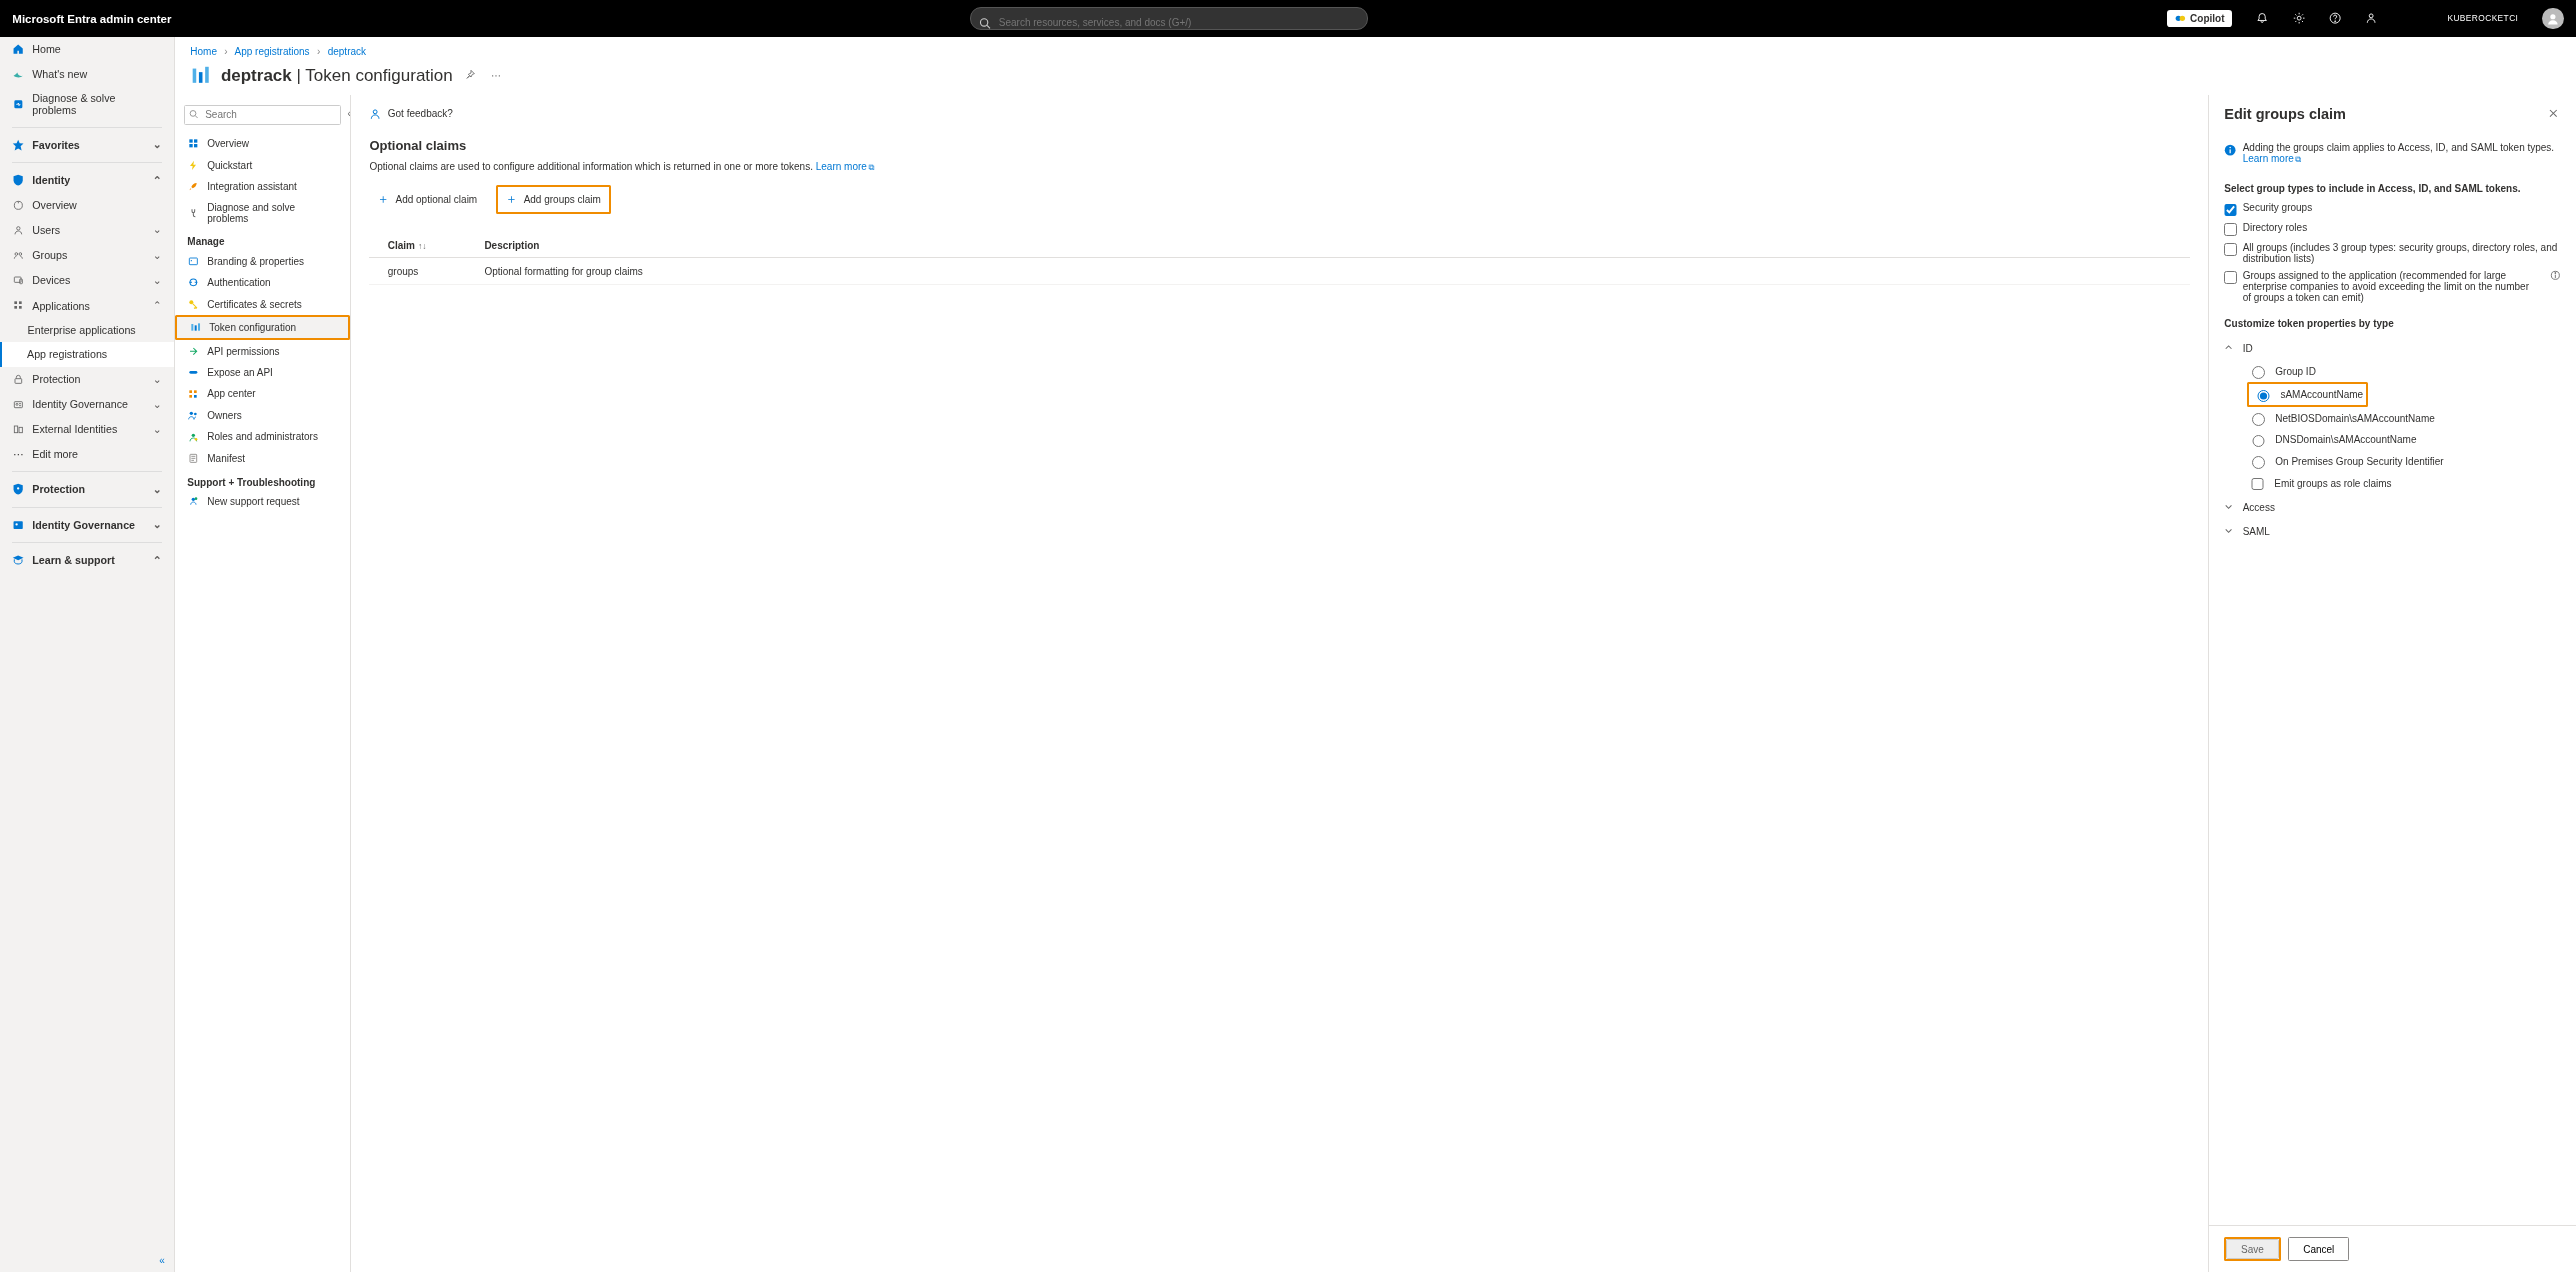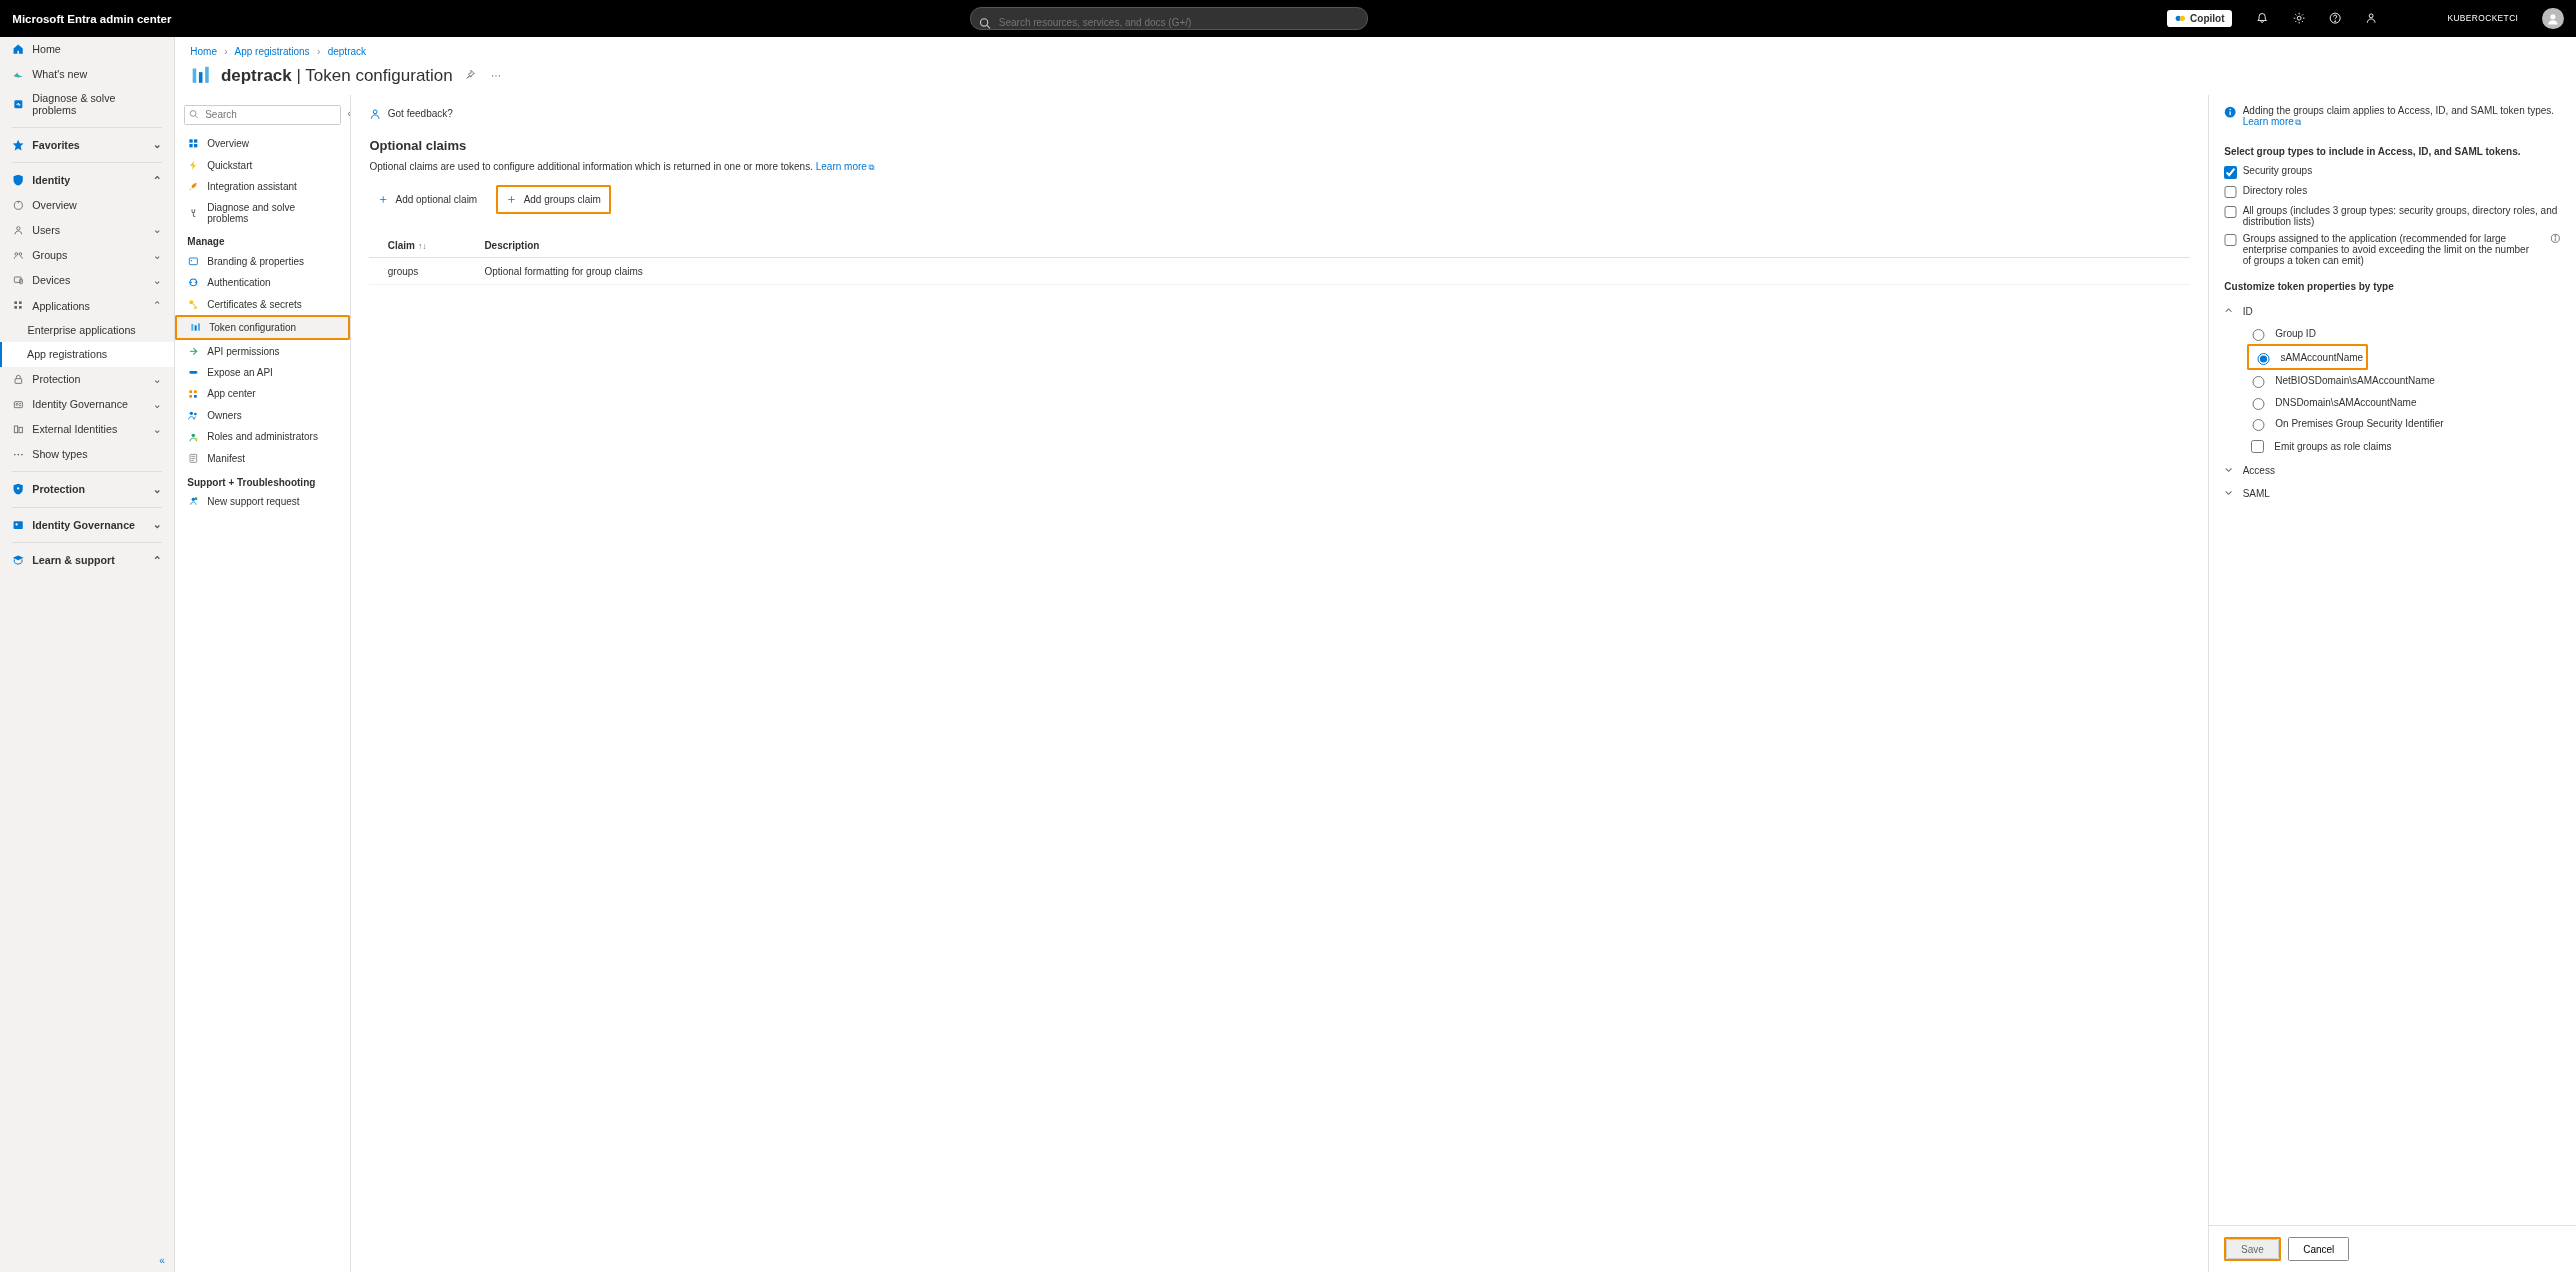--- a/index.html
+++ b/index.html
@@ -272,21 +272,21 @@
             <svg width="10.7" height="10.7" viewBox="0 0 16 16" fill="none" stroke="#666" stroke-width="1.3">
               <rect x="2" y="3" width="5" height="10"></rect>
               <rect x="9" y="5" width="5" height="8"></rect>
             </svg>
           </span>
         <span>External Identities</span>
         <span class="chev">⌄</span>
       </div>
       <div class="nav-item nav-sub">
         <span class="nav-icon" style="margin-left:-15.3px">⋯</span>
-        <span>Show types</span>
+        <span>Edit more</span>
       </div>
       <hr>
       <div class="nav-item nav-section">
         <span class="nav-icon">
             <svg width="12.3" height="12.3" viewBox="0 0 16 16" fill="#0078d4">
               <path d="M8 1l6 2v5c0 4-3 6-6 7-3-1-6-3-6-7V3z"></path>
               <circle cx="8" cy="7" r="1.5" fill="#fff"></circle>
             </svg>
           </span>
         <span>Protection</span>
@@ -527,20 +527,27 @@
               <div class="col-desc"><span>Description</span></div>
             </div>
             <div class="tr">
               <div class="col-claim">groups</div>
               <div class="col-desc">Optional formatting for group claims</div>
             </div>
           </div>
         </div>
 
         <div class="panel">
+          <div class="panel-head">
+            <h2>Edit groups claim</h2>
+            <span class="close"><svg width="10.7" height="10.7" viewBox="0 0 16 16" stroke="#666" stroke-width="1.5">
+                  <line x1="3" y1="3" x2="13" y2="13"></line>
+                  <line x1="13" y1="3" x2="3" y2="13"></line>
+                </svg></span>
+          </div>
           <div class="panel-body">
             <div class="info-row">
               <span class="iicon"><svg width="12.3" height="12.3" viewBox="0 0 16 16" fill="#0078d4">
                     <circle cx="8" cy="8" r="7"></circle>
                     <rect x="7.2" y="7" width="1.6" height="5" fill="#fff"></rect>
                     <circle cx="8" cy="4.5" r="1" fill="#fff"></circle>
                   </svg></span>
               <span>
                 <span>Adding the groups claim applies to Access, ID, and SAML token types. </span><a href="#"><span>Learn more</span><span class="ext-icon">⧉</span></a>
               </span>

